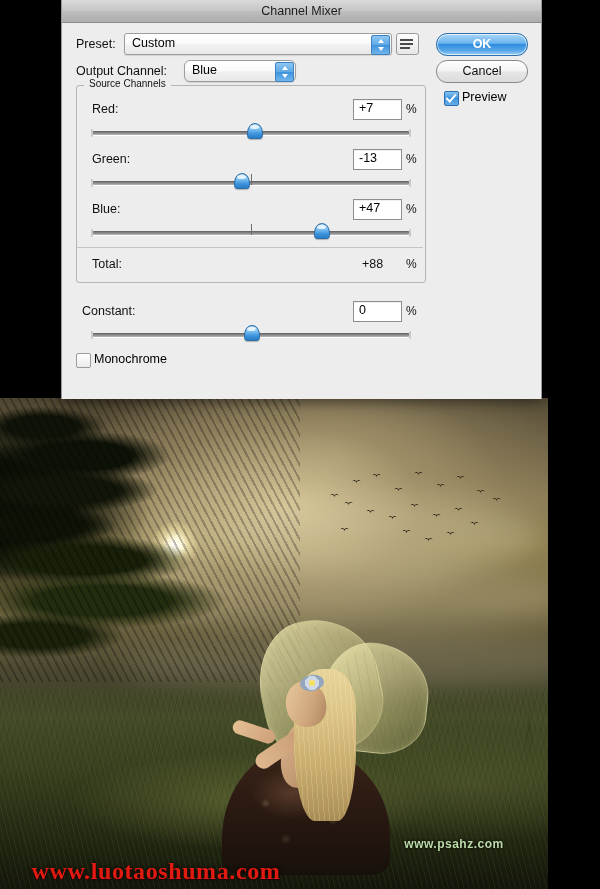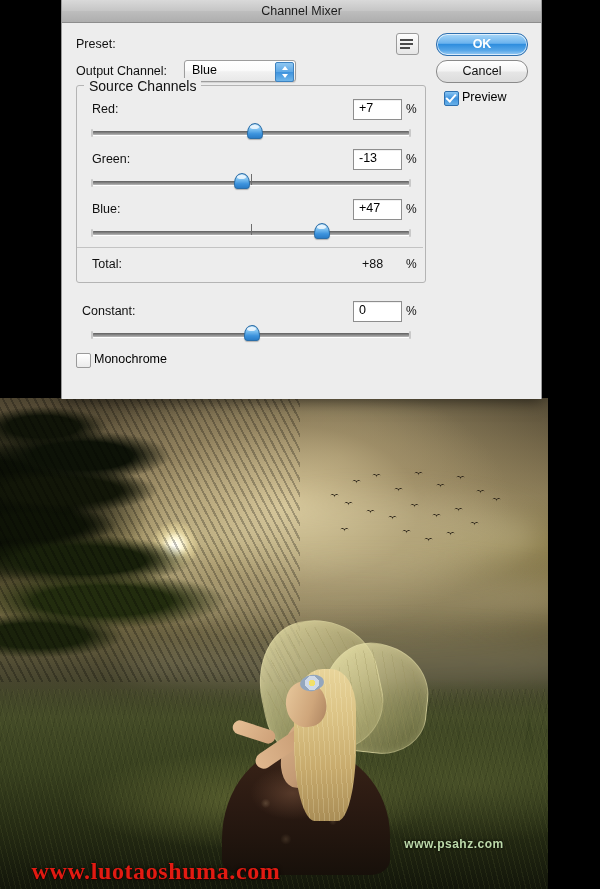--- a/index.html
+++ b/index.html
@@ -236,21 +236,21 @@
   }
   .cblabel{position:absolute;left:18px;top:-1px;font-size:12.5px;}
 
   
   #srcgroup{
     position:absolute;left:14px;top:62px;width:348px;height:196px;
     border:1px solid #b4b4b4;border-radius:3px;background:transparent;
   }
   #srclegend{
     position:absolute;left:22px;top:55px;padding:0 5px;background:#ededed;
-    font-size:14px;color:#101010;
+    font-size:10px;color:#101010;
   }
 
   
   .numfield{
     position:absolute;width:47px;height:19px;border:1px solid #8e8e8e;background:#fff;
     box-shadow:0 1px 0 rgba(0,0,0,.06) inset;
   }
   .numfield span{position:absolute;left:5px;top:1px;font-size:12.5px;color:#000;}
   .pct{position:absolute;font-size:12px;color:#111;}
 
@@ -379,31 +379,35 @@
 
 <div id="dialog">
 
   <div id="titlebar">
     <span>Channel Mixer</span>
   </div>
 
   <div id="dlgbody">
 
     <div class="row lbl" style="left:14px;top:14px;">Preset:</div>
+    <div class="popup" style="position:absolute;left:62px;top:10px;width:266px;">
+      <span class="pv">Custom</span>
+      <span class="arrows"></span>
+    </div>
     <div id="presetopts" style="left:334px;top:10px;">
       <span class="dt" style="top:5px;"></span>
         <span class="ln" style="top:5px;width:11px;"></span>
       <span class="dt" style="top:9px;"></span>
         <span class="ln" style="top:9px;width:11px;"></span>
       <span class="dt" style="top:13px;"></span>
         <span class="ln" style="top:13px;width:8px;"></span>
     </div>
 
     <div class="row lbl" style="left:14px;top:41px;">Output Channel:</div>
-    <div class="popup" style="position:absolute;left:122px;top:37px;width:110px;">
+    <div class="popup" style="position:absolute;left:122px;top:37px;width:110px;border-radius:6px;">
       <span class="pv">Blue</span>
       <span class="arrows"></span>
     </div>
 
     <div class="pbtn primary" style="left:374px;top:10px;">OK</div>
     <div class="pbtn" style="left:374px;top:37px;">Cancel</div>
     <div id="previewwrap" style="left:382px;top:68px;width:96px;height:16px;">
       <span class="cbox on"></span>
       <span class="cblabel">Preview</span>
     </div>

